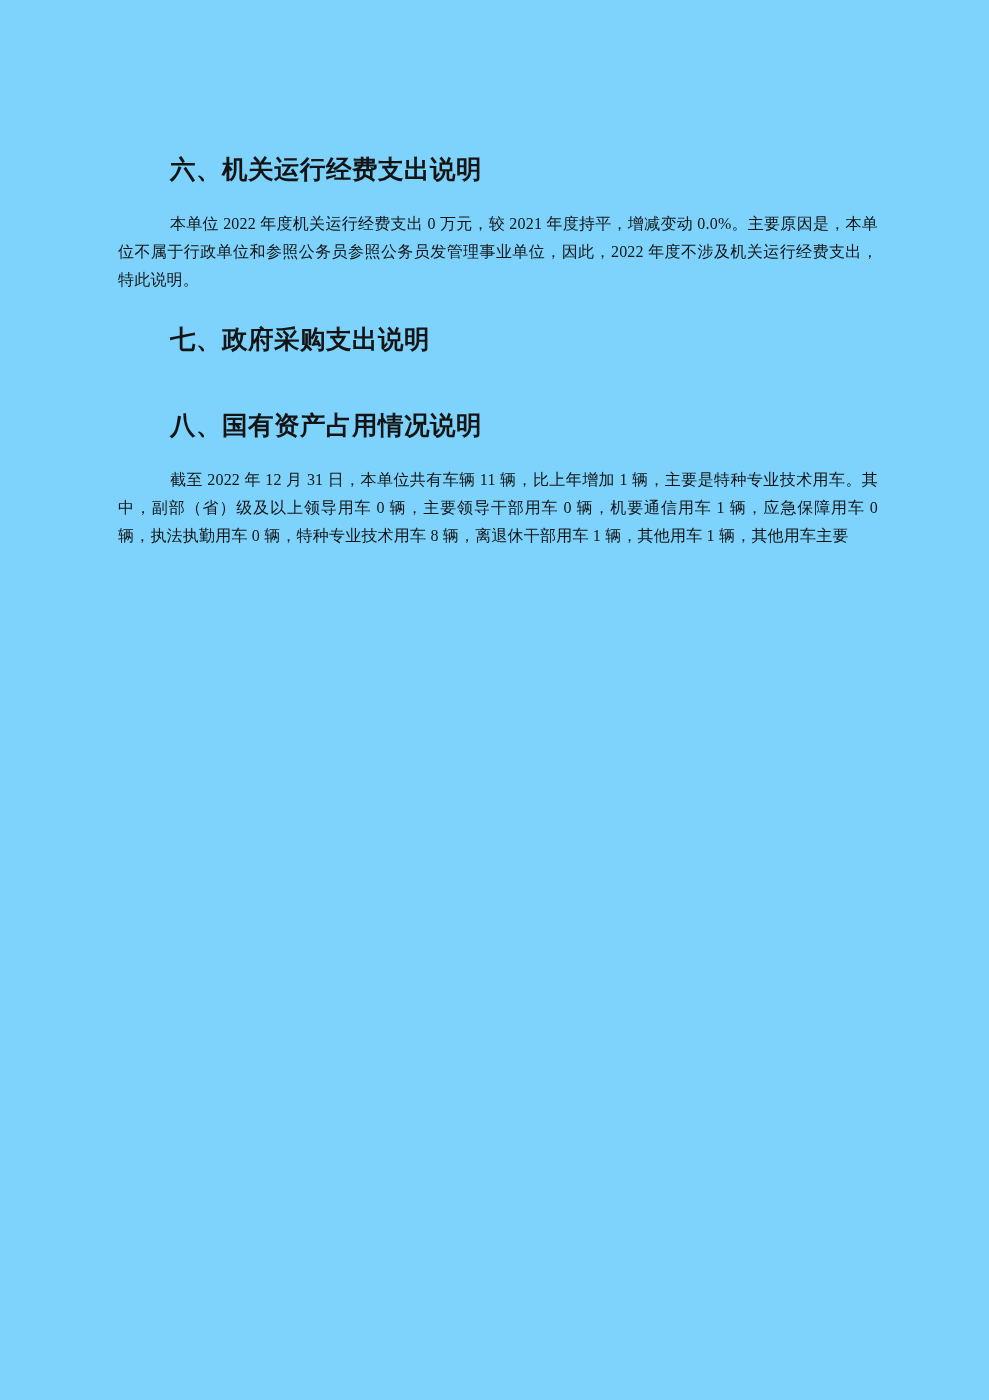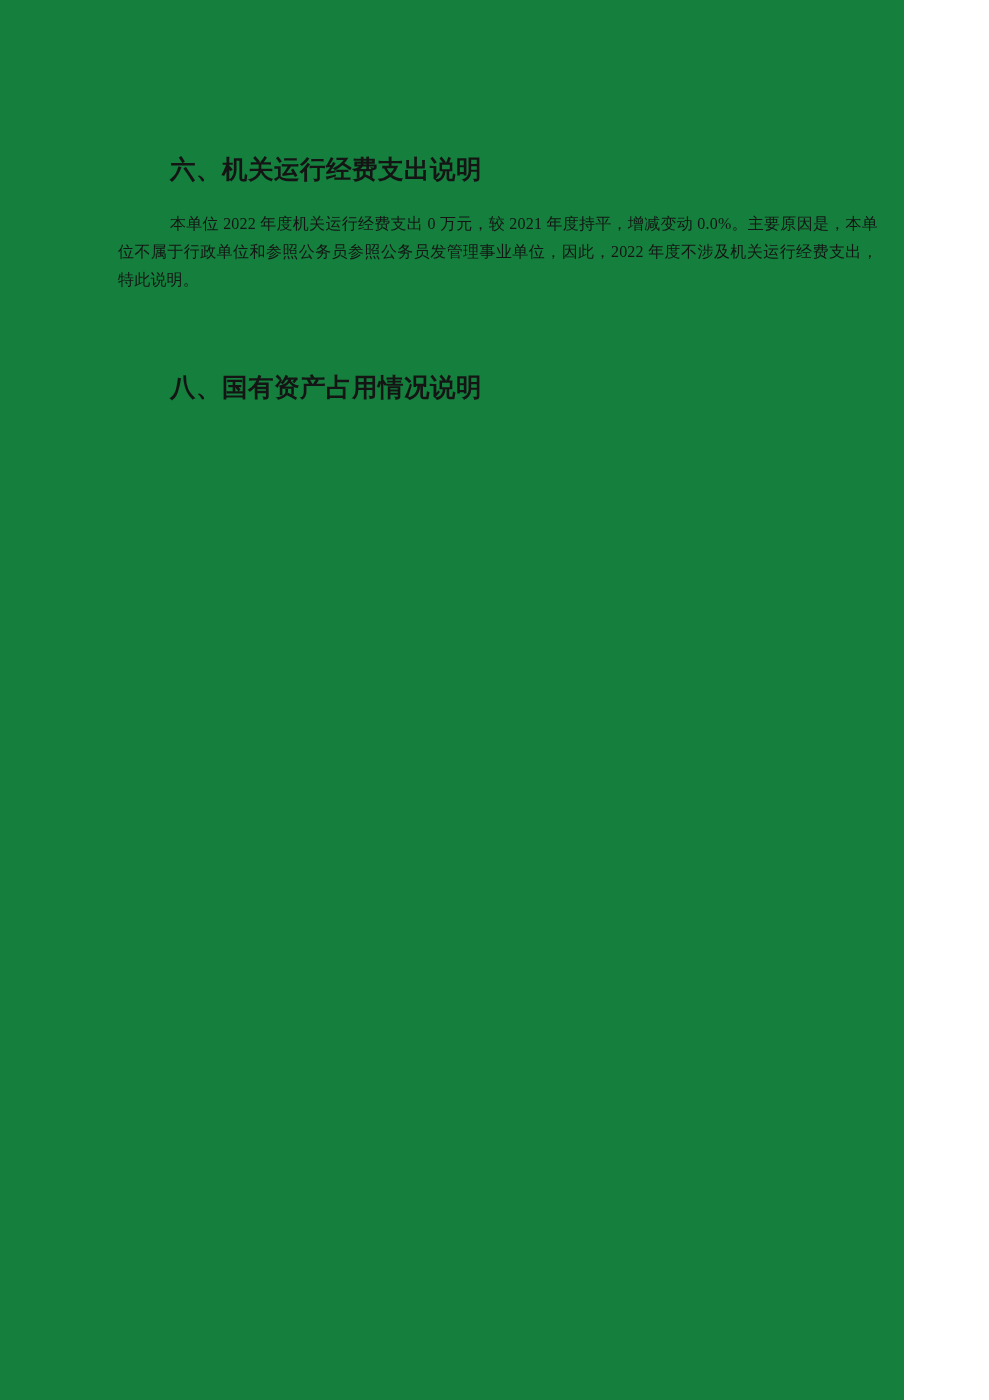--- a/index.html
+++ b/index.html
@@ -9,25 +9,25 @@
   body {
     width: 989px;
     height: 1400px;
     background: #ffffff;
     font-family: "Liberation Serif", "DejaVu Serif", serif;
     color: #1a1a1a;
     overflow: hidden;
   }
   .page {
     position: relative;
-    width: 904px;
+    width: 989px;
     height: 1400px;
     box-sizing: border-box;
     padding: 150px 118px 6px 118px;
-    background: #15803d;
+    background: #7dd3fc;
   }
   .doc-body {
     width: 760px;
   }
   h2.section-heading {
     font-family: "DejaVu Sans", "Liberation Sans", sans-serif;
     font-size: 25.5px;
     font-weight: bold;
     letter-spacing: 0.5px;
     margin: 0;
@@ -56,21 +56,23 @@
 
 <div class="page">
   <div class="doc-body">
 
     <h2 class="section-heading">六、机关运行经费支出说明</h2>
     <div class="gap-after-heading"></div>
     <p class="para">本单位 2022 年度机关运行经费支出 0 万元，较 2021 年度持平，增减变动 0.0%。主要原因是，本单位不属于行政单位和参照公务员参照公务员发管理事业单位，因此，2022 年度不涉及机关运行经费支出，特此说明。</p>
 
     <div class="gap-after-para"></div>
 
+    <h2 class="section-heading">七、政府采购支出说明</h2>
     <div class="gap-after-heading"></div>
 
     <div class="gap-after-para"></div>
 
     <h2 class="section-heading">八、国有资产占用情况说明</h2>
     <div class="gap-after-heading"></div>
+    <p class="para">截至 2022 年 12 月 31 日，本单位共有车辆 11 辆，比上年增加 1 辆，主要是特种专业技术用车。其中，副部（省）级及以上领导用车 0 辆，主要领导干部用车 0 辆，机要通信用车 1 辆，应急保障用车 0 辆，执法执勤用车 0 辆，特种专业技术用车 8 辆，离退休干部用车 1 辆，其他用车 1 辆，其他用车主要</p>
 
   </div>
 </div>
 
 </body></html>

